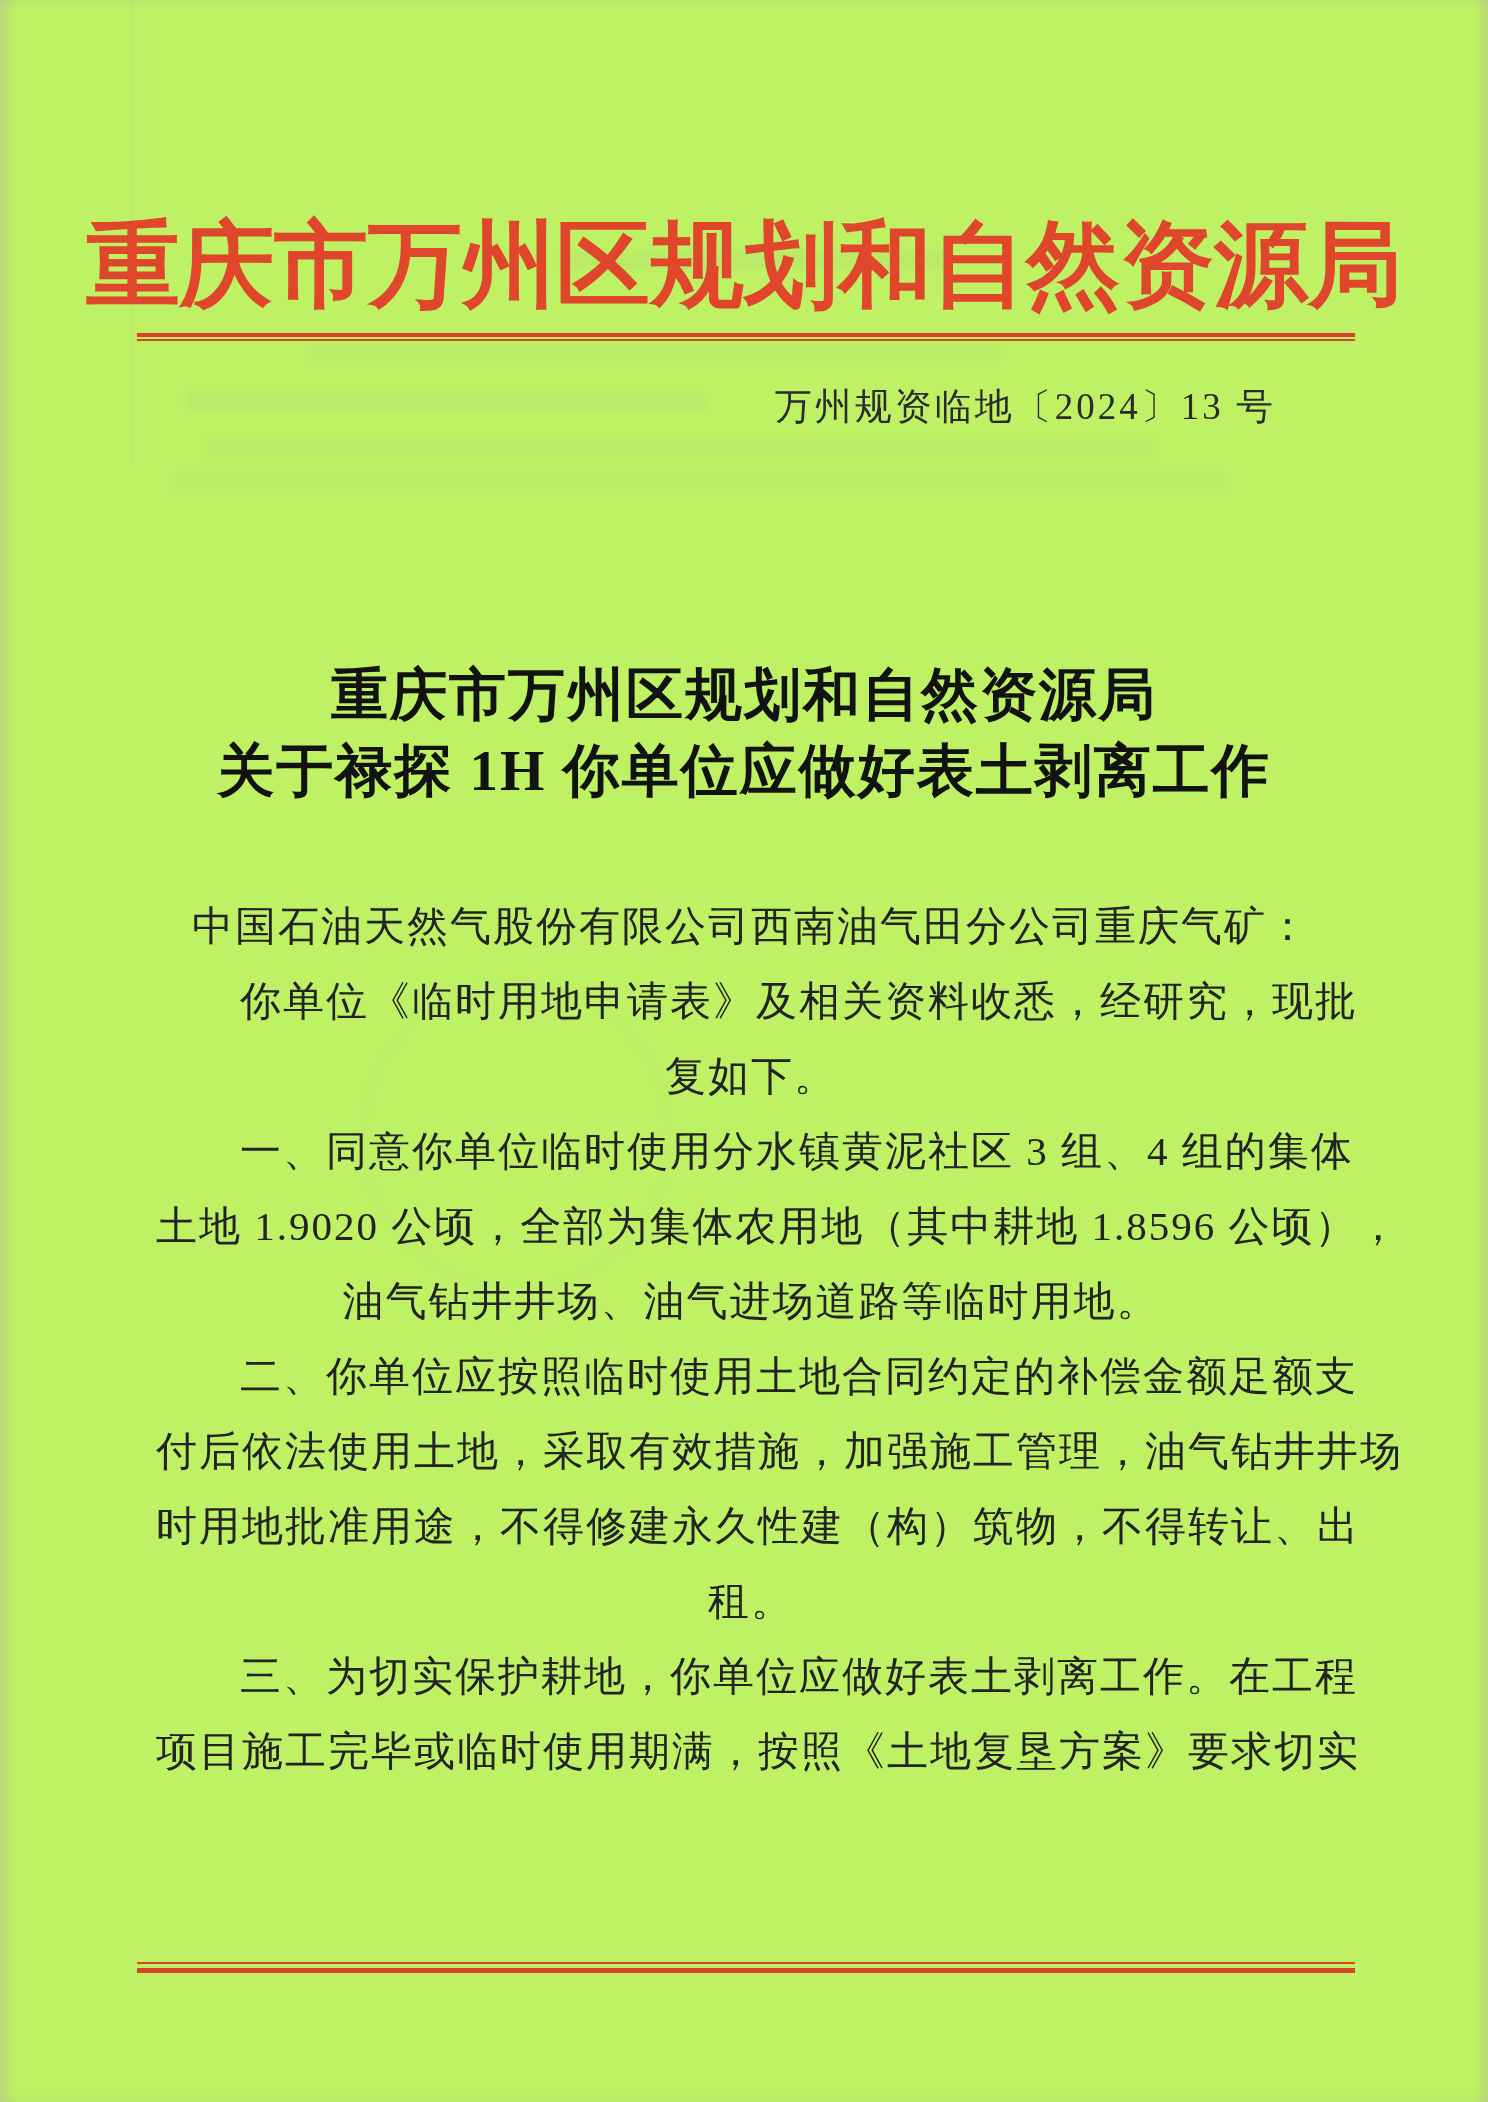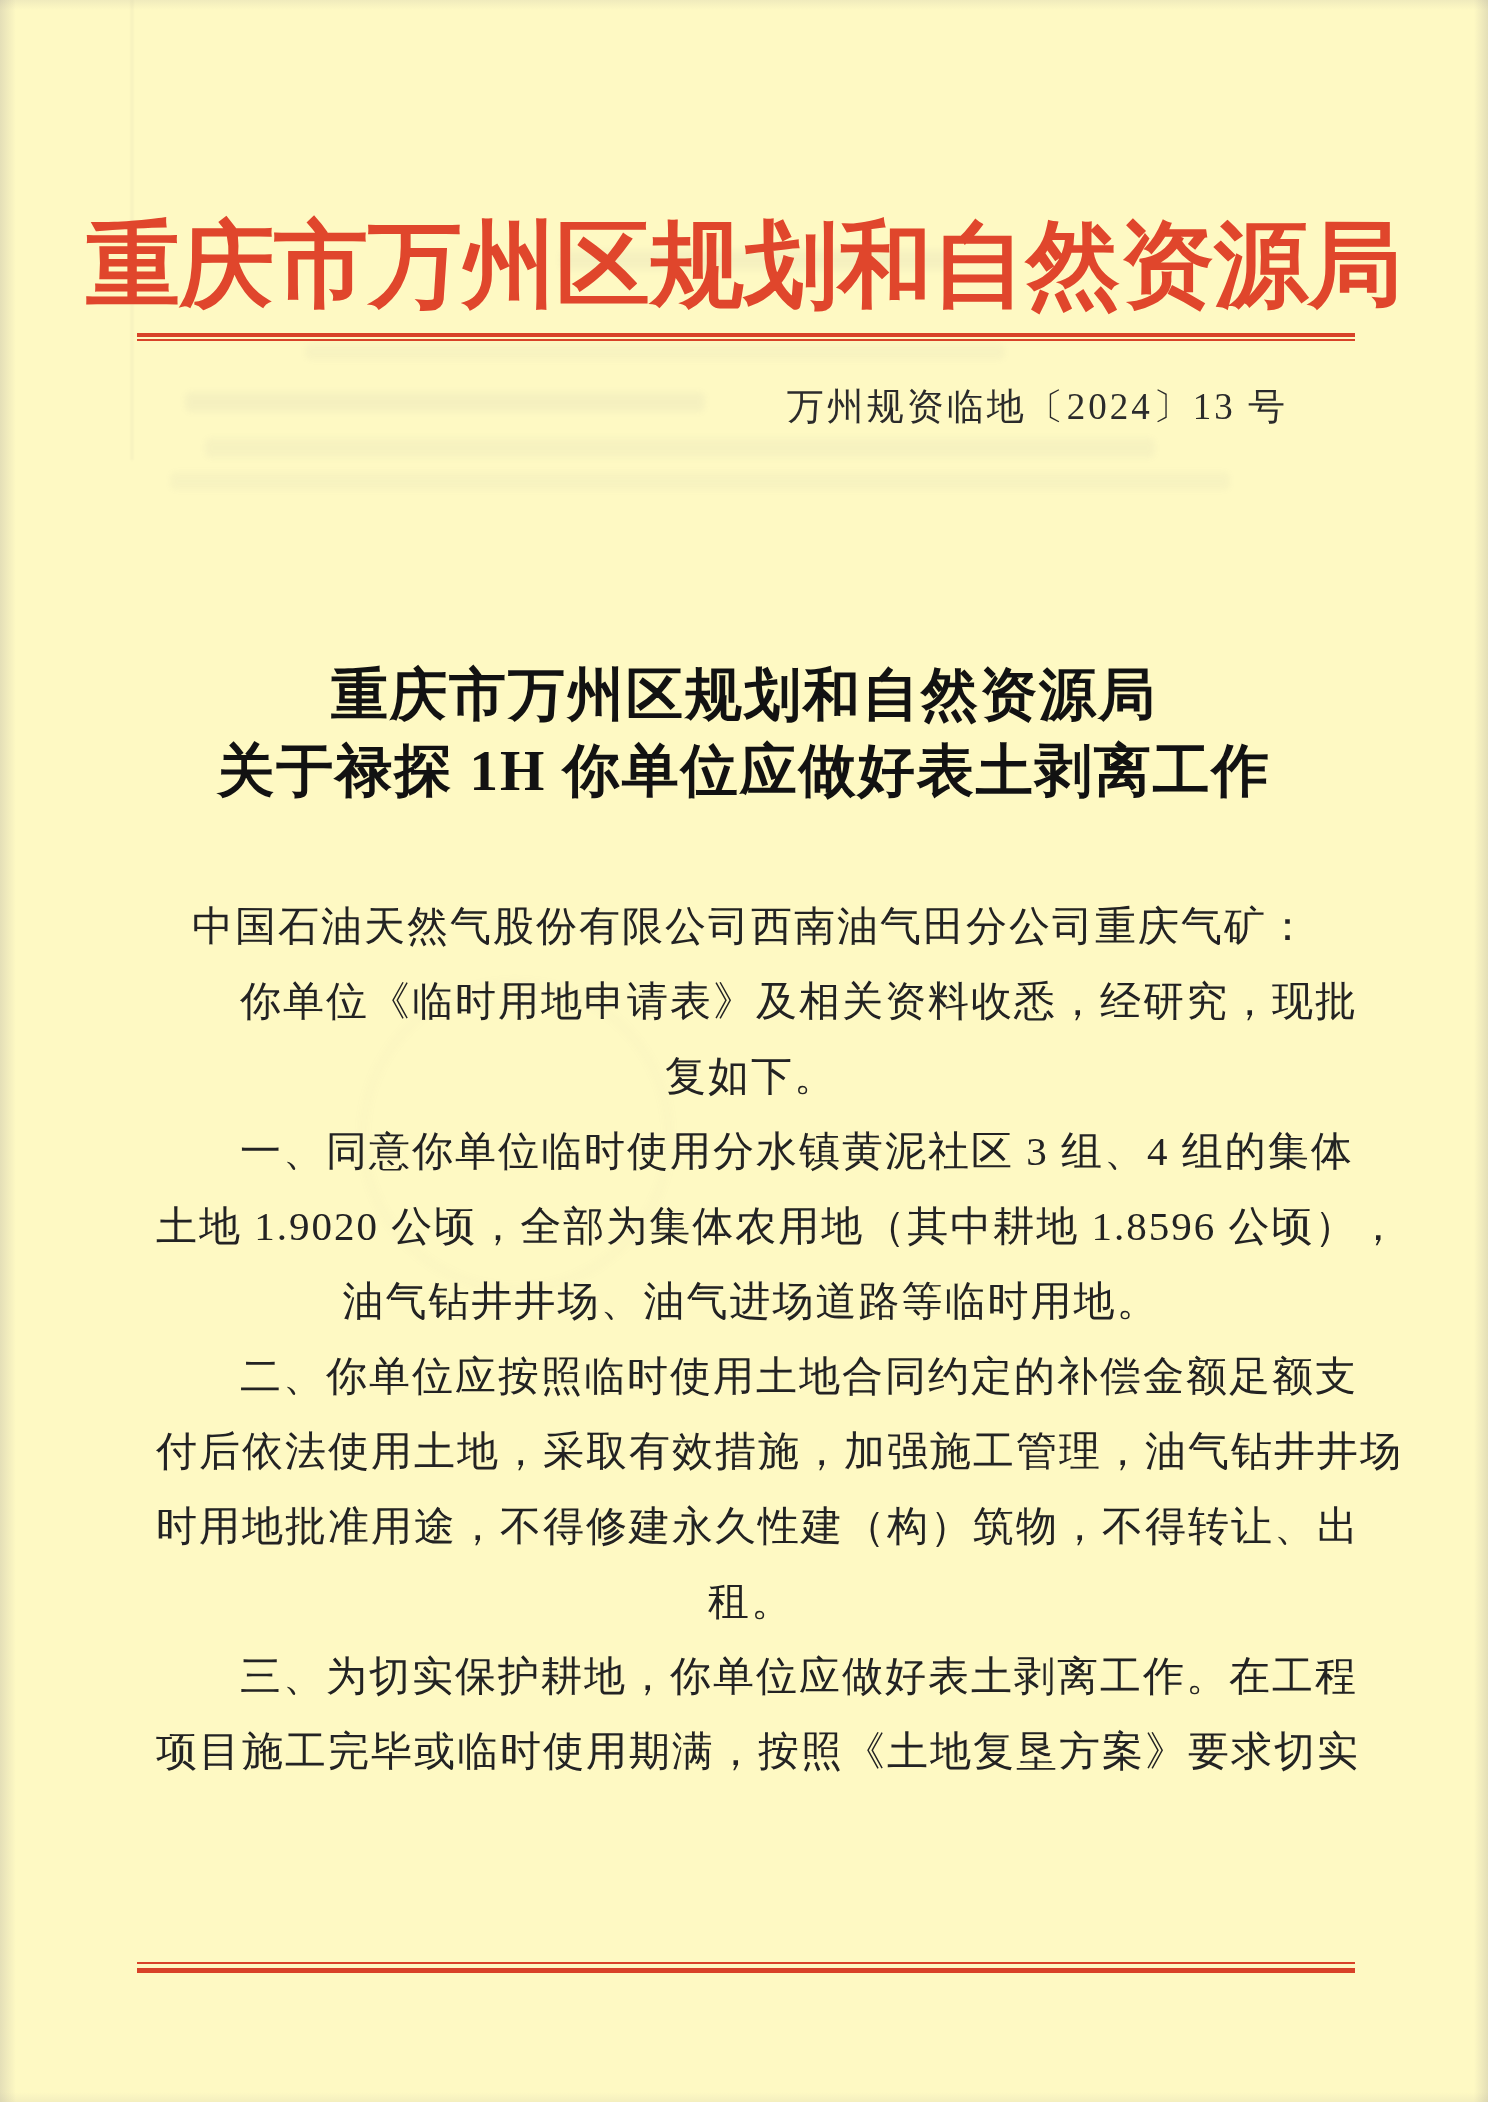--- a/index.html
+++ b/index.html
@@ -1,18 +1,18 @@
 <!DOCTYPE html>
 <html><head>
 <meta charset="utf-8">
 <style>
   html,body{margin:0;padding:0;background:#d8d5d1;}
   .page{
     position:relative;width:1488px;height:2102px;margin:0 auto;
-    background:#fef9c3;overflow:hidden;
+    background:#bef264;overflow:hidden;
     font-family:"Liberation Serif", serif;
   }
   
   .page::before{
     content:"";position:absolute;inset:0;pointer-events:none;
     background:
       linear-gradient(90deg, rgba(168,162,156,.30) 0px, rgba(168,162,156,0) 16px),
       linear-gradient(270deg, rgba(168,162,156,.30) 0px, rgba(168,162,156,0) 14px),
       linear-gradient(180deg, rgba(168,162,156,.16) 0px, rgba(168,162,156,0) 10px),
       linear-gradient(0deg, rgba(168,162,156,.12) 0px, rgba(168,162,156,0) 10px);
@@ -34,21 +34,21 @@
   .rule-top{
     top:333px;height:8px;
     border-top:4px solid #d84228;border-bottom:2px solid #d84228;
   }
   .rule-bottom{
     top:1962px;height:11px;
     border-top:2px solid #d84228;border-bottom:5px solid #d84228;
   }
   
   .doc-number{
-    position:absolute;top:383px;right:200px;
+    position:absolute;top:383px;right:212px;
     font-size:37px;line-height:48px;color:#2b2b2b;
     letter-spacing:3px;white-space:nowrap;
   }
   
   .main-title{
     position:absolute;top:657px;left:0;width:100%;
     text-align:center;color:#121212;font-weight:bold;
   }
   .main-title .t{font-size:57px;line-height:76px;letter-spacing:2px;white-space:nowrap;}
   

